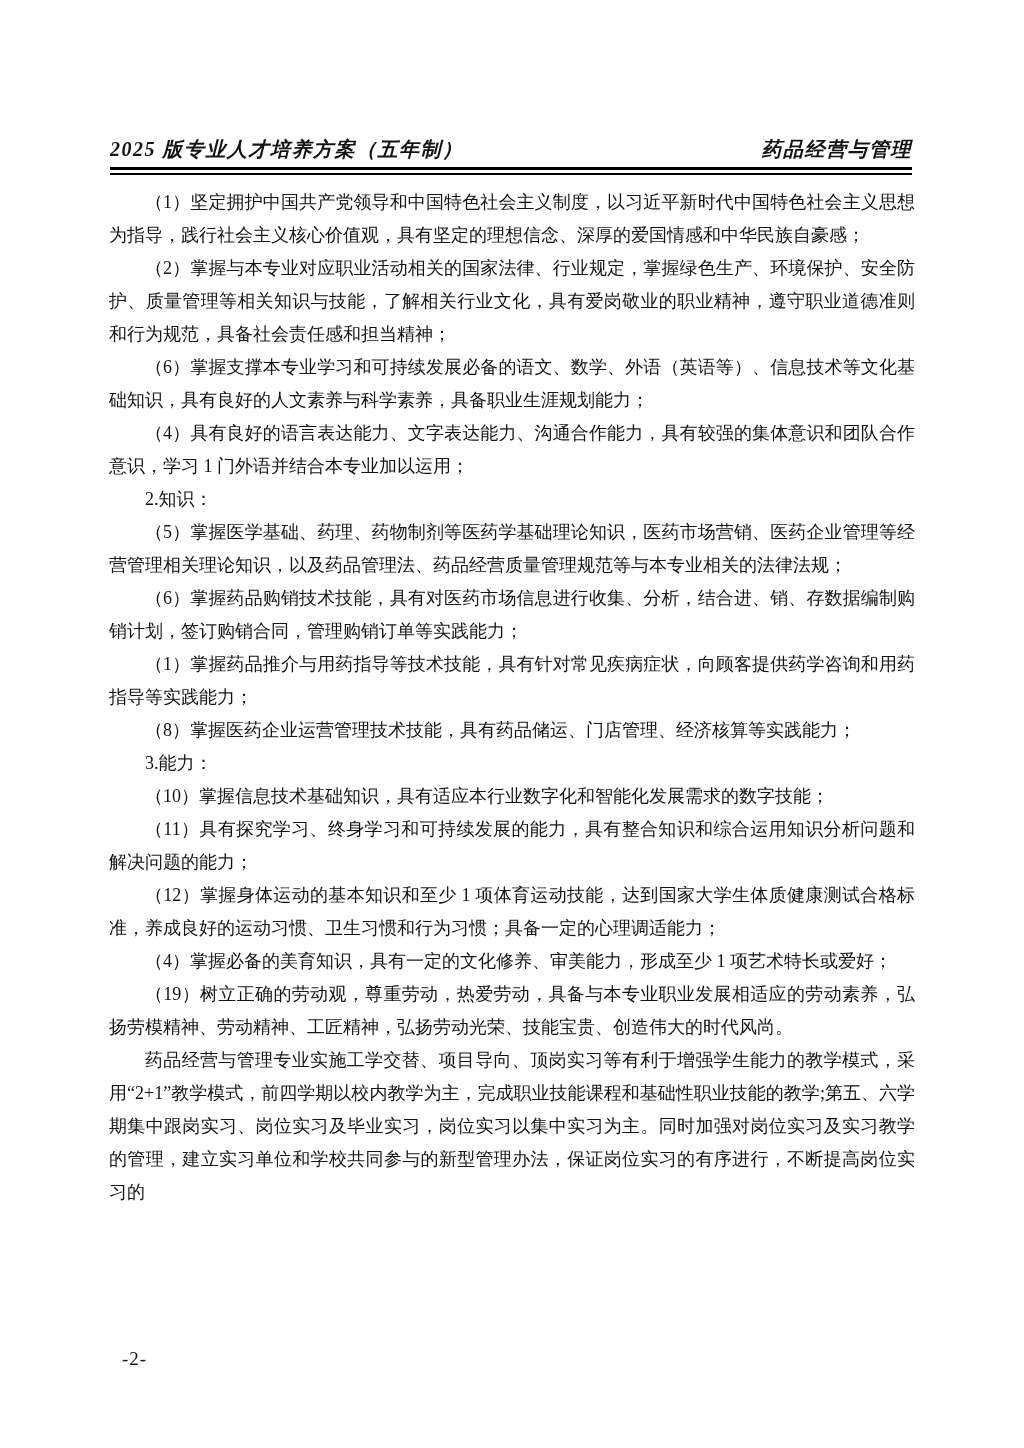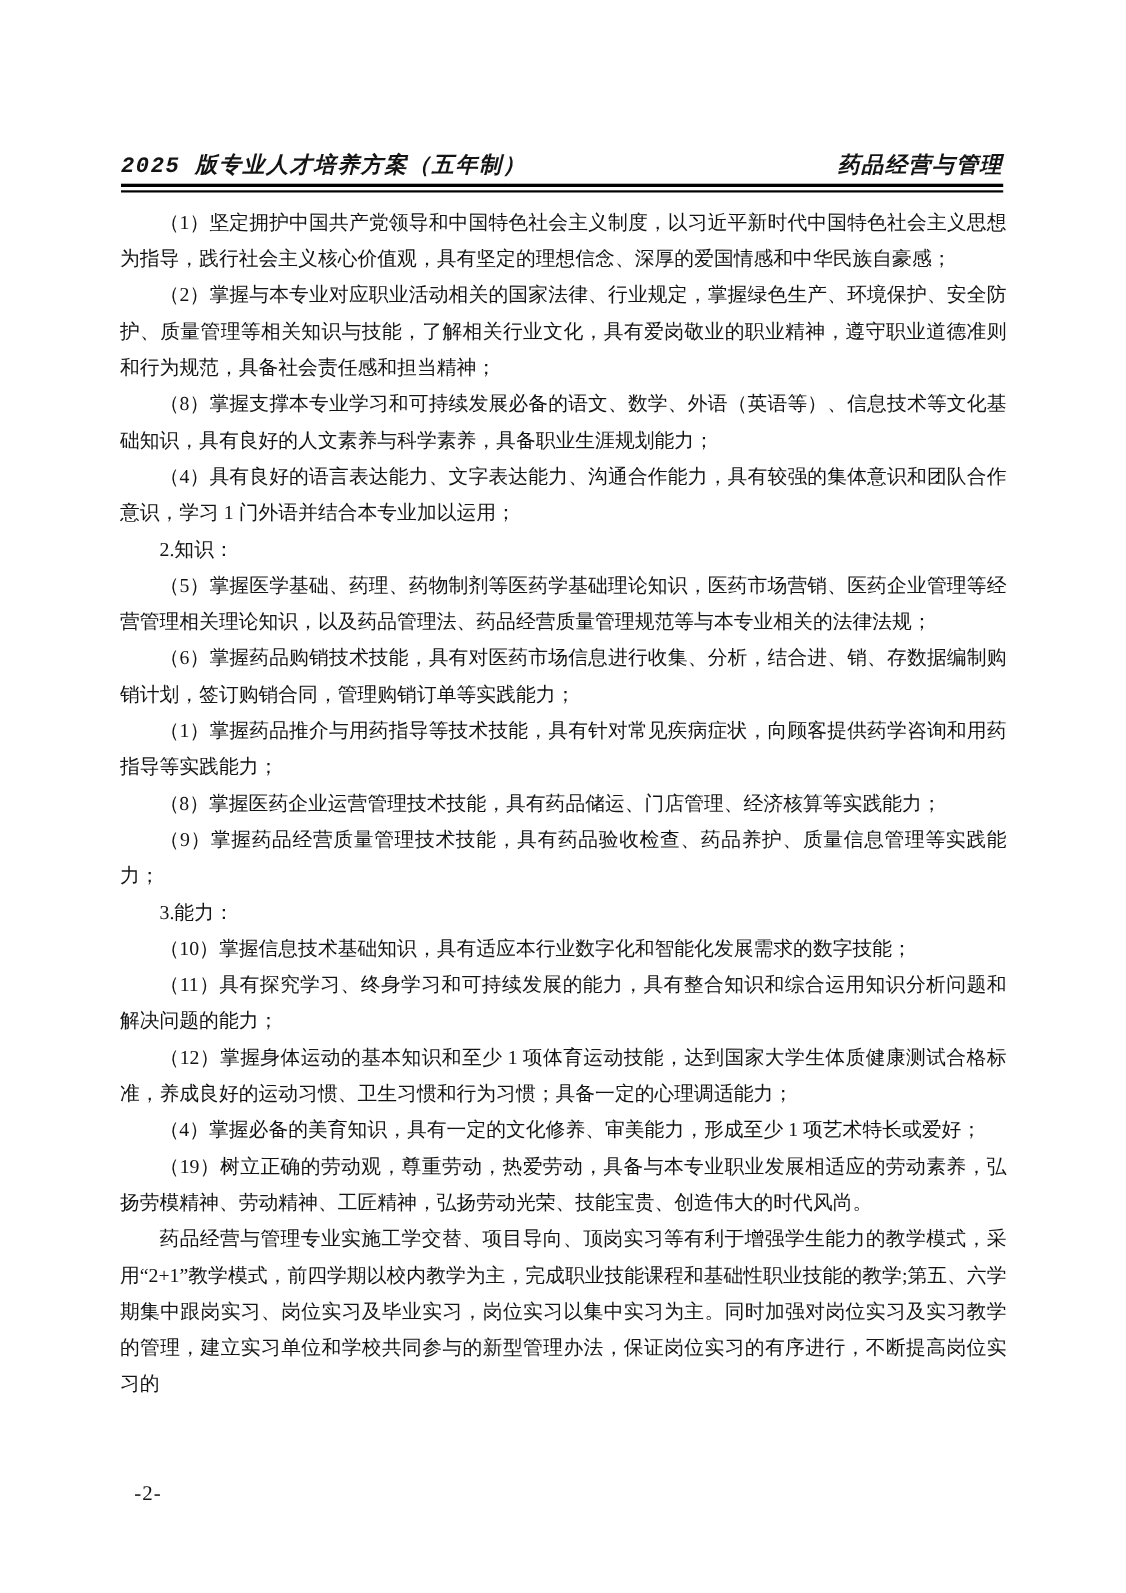--- a/index.html
+++ b/index.html
@@ -17,21 +17,20 @@
     left: 110px;
     top: 136px;
     width: 802px;
     display: flex;
     justify-content: space-between;
     font-size: 20px;
     font-weight: 700;
     font-style: italic;
     letter-spacing: 1.5px;
     white-space: nowrap;
-    font-family: Liberation Mono, monospace;
   }
   .header-rule {
     position: absolute;
     left: 110px;
     top: 167px;
     width: 802px;
     height: 8px;
     border-top: 3px solid #000;
     border-bottom: 2px solid #000;
     box-sizing: border-box;
@@ -66,28 +65,27 @@
   <div class="page-header">
     <span>2025 版专业人才培养方案（五年制）</span>
     <span>药品经营与管理</span>
   </div>
 
   <div class="header-rule"></div>
 
   <div class="document-body">
     <p>（1）坚定拥护中国共产党领导和中国特色社会主义制度，以习近平新时代中国特色社会主义思想为指导，践行社会主义核心价值观，具有坚定的理想信念、深厚的爱国情感和中华民族自豪感；</p>
     <p>（2）掌握与本专业对应职业活动相关的国家法律、行业规定，掌握绿色生产、环境保护、安全防护、质量管理等相关知识与技能，了解相关行业文化，具有爱岗敬业的职业精神，遵守职业道德准则和行为规范，具备社会责任感和担当精神；</p>
-    <p>（8）掌握支撑本专业学习和可持续发展必备的语文、数学、外语（英语等）、信息技术等文化基础知识，具有良好的人文素养与科学素养，具备职业生涯规划能力；</p>
+    <p>（6）掌握支撑本专业学习和可持续发展必备的语文、数学、外语（英语等）、信息技术等文化基础知识，具有良好的人文素养与科学素养，具备职业生涯规划能力；</p>
     <p>（4）具有良好的语言表达能力、文字表达能力、沟通合作能力，具有较强的集体意识和团队合作意识，学习 1 门外语并结合本专业加以运用；</p>
     <p>2.知识：</p>
     <p>（5）掌握医学基础、药理、药物制剂等医药学基础理论知识，医药市场营销、医药企业管理等经营管理相关理论知识，以及药品管理法、药品经营质量管理规范等与本专业相关的法律法规；</p>
     <p>（6）掌握药品购销技术技能，具有对医药市场信息进行收集、分析，结合进、销、存数据编制购销计划，签订购销合同，管理购销订单等实践能力；</p>
     <p>（1）掌握药品推介与用药指导等技术技能，具有针对常见疾病症状，向顾客提供药学咨询和用药指导等实践能力；</p>
     <p>（8）掌握医药企业运营管理技术技能，具有药品储运、门店管理、经济核算等实践能力；</p>
-    <p>（9）掌握药品经营质量管理技术技能，具有药品验收检查、药品养护、质量信息管理等实践能力；</p>
     <p>3.能力：</p>
     <p>（10）掌握信息技术基础知识，具有适应本行业数字化和智能化发展需求的数字技能；</p>
     <p>（11）具有探究学习、终身学习和可持续发展的能力，具有整合知识和综合运用知识分析问题和解决问题的能力；</p>
     <p>（12）掌握身体运动的基本知识和至少 1 项体育运动技能，达到国家大学生体质健康测试合格标准，养成良好的运动习惯、卫生习惯和行为习惯；具备一定的心理调适能力；</p>
     <p>（4）掌握必备的美育知识，具有一定的文化修养、审美能力，形成至少 1 项艺术特长或爱好；</p>
     <p>（19）树立正确的劳动观，尊重劳动，热爱劳动，具备与本专业职业发展相适应的劳动素养，弘扬劳模精神、劳动精神、工匠精神，弘扬劳动光荣、技能宝贵、创造伟大的时代风尚。</p>
     <p>药品经营与管理专业实施工学交替、项目导向、顶岗实习等有利于增强学生能力的教学模式，采用“2+1”教学模式，前四学期以校内教学为主，完成职业技能课程和基础性职业技能的教学;第五、六学期集中跟岗实习、岗位实习及毕业实习，岗位实习以集中实习为主。同时加强对岗位实习及实习教学的管理，建立实习单位和学校共同参与的新型管理办法，保证岗位实习的有序进行，不断提高岗位实习的</p>
   </div>
 
   <div class="page-footer">-2-</div>

